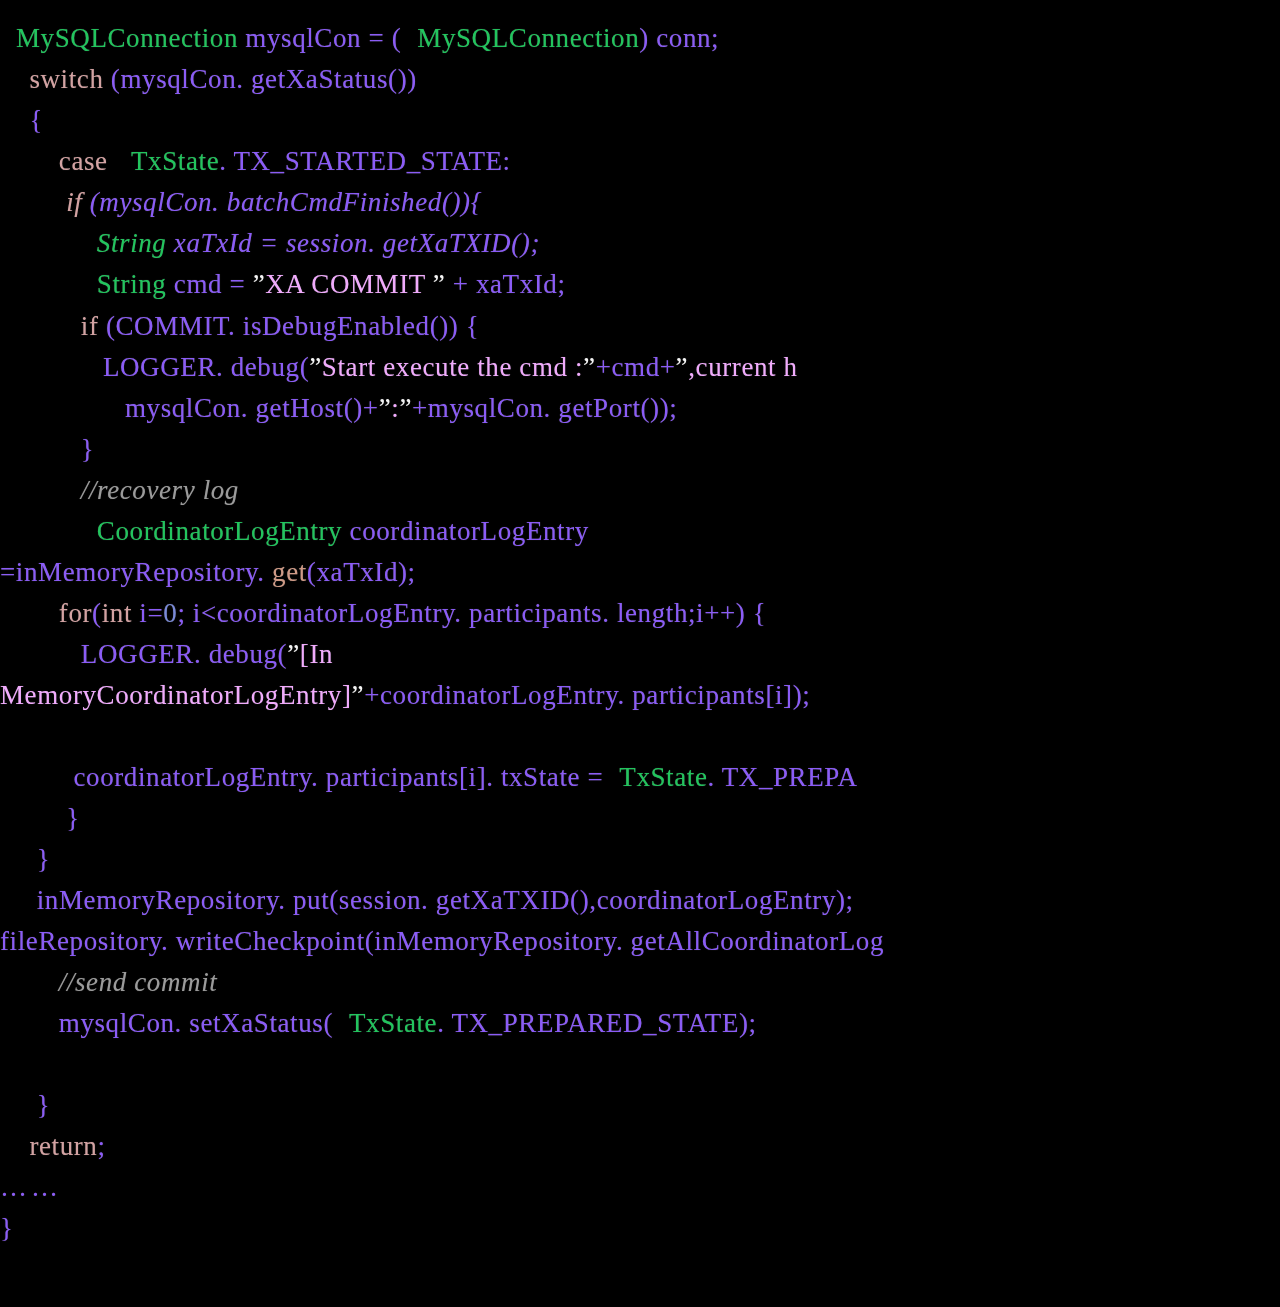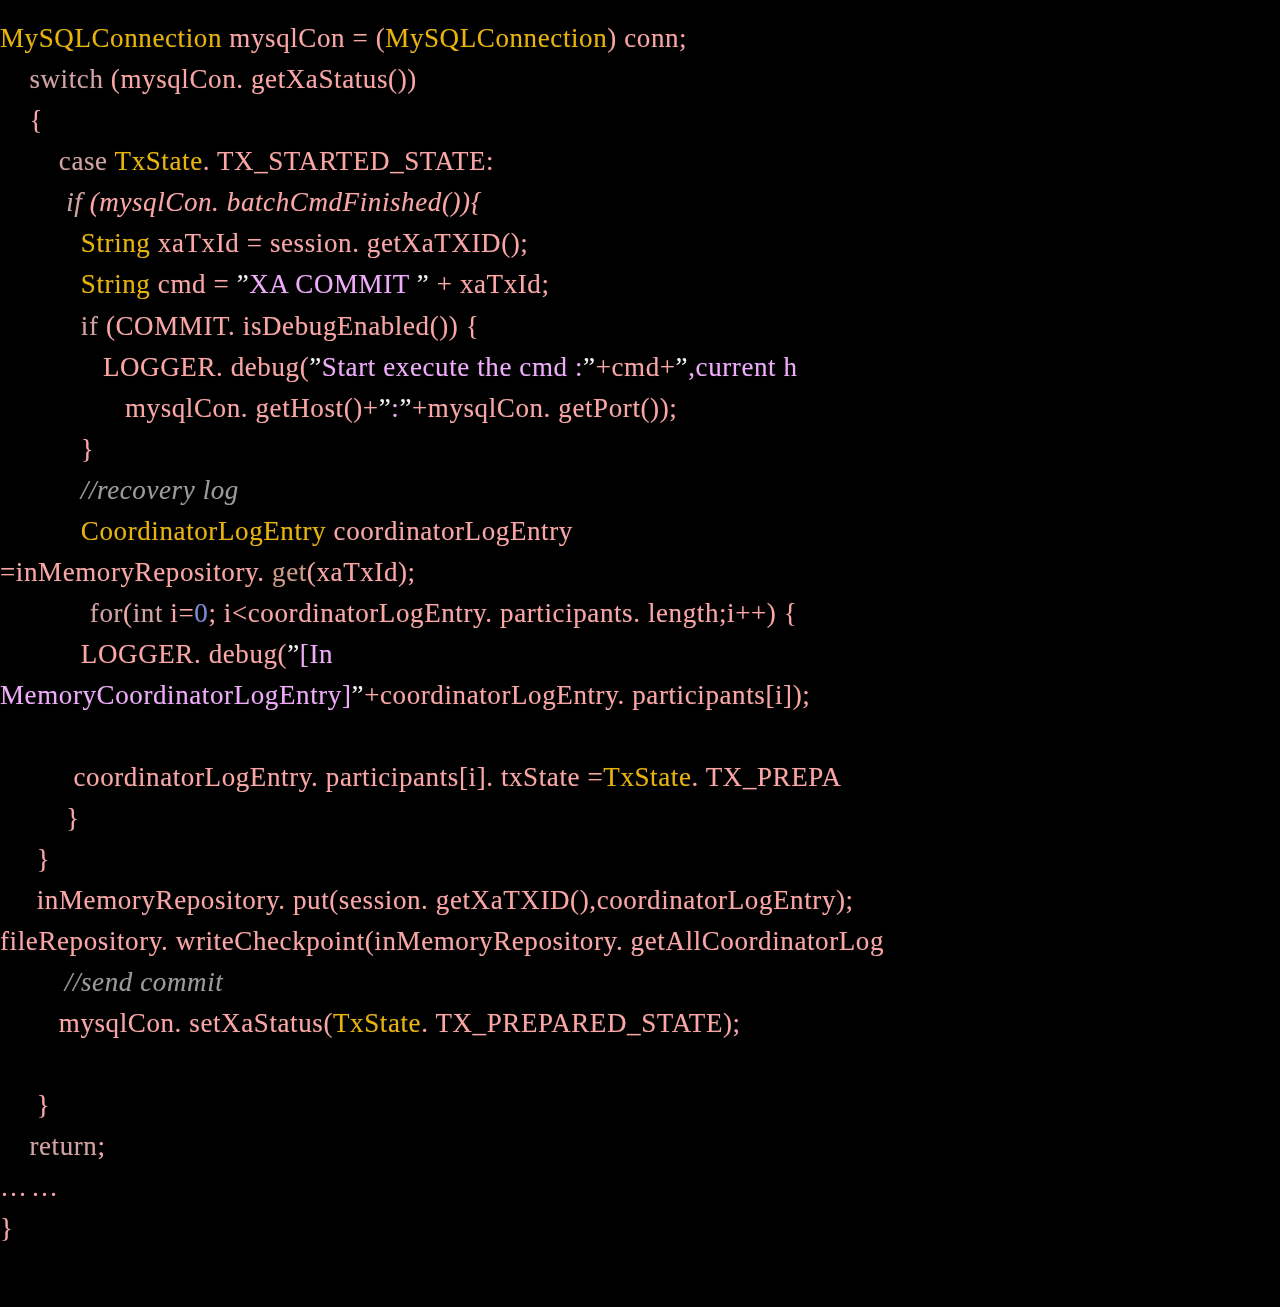--- a/index.html
+++ b/index.html
@@ -24,57 +24,57 @@
     position: absolute;
     left: 0;
     white-space: pre;
     font-family: "Liberation Serif", "DejaVu Serif", serif;
     font-size: 27px;
     line-height: 27px;
     color: #f2f2f2;
     letter-spacing: 0.6px;
     text-shadow: 0 0 1px rgba(255,255,255,0.25);
   }
-  .tok-plain   { color: #fca5a5; }
+  .tok-plain   { color: #8b5cf6; }
   .tok-keyword { color: #d3a2a2; }
-  .tok-type    { color: #eab308; }
+  .tok-type    { color: #22c55e; padding-left: 16px; }
   .tok-string  { color: #f0abfc; }
   .tok-quote   { color: #f4f4f4; }
   .tok-number  { color: #7a8ad8; }
   .tok-comment { color: #9b9b9b; font-style: italic; text-align: center; }
   .tok-method  { color: #cf9a86; }
   .ellipsis-line {
     letter-spacing: 4px;
   }
 </style>
 </head>
 <body>
 
 <div id="code-canvas">
     <div class="code-line" style="top: 25px;"><span class="tok-type">MySQLConnection</span><span class="tok-plain"> mysqlCon = (</span><span class="tok-type">MySQLConnection</span><span class="tok-plain">) conn;</span></div>
     <div class="code-line" style="top: 66px;"><span class="tok-plain">    </span><span class="tok-keyword">switch</span><span class="tok-plain"> (mysqlCon. getXaStatus())</span></div>
     <div class="code-line" style="top: 107px;"><span class="tok-plain">    {</span></div>
     <div class="code-line" style="top: 148px;"><span class="tok-plain">        </span><span class="tok-keyword">case</span><span class="tok-plain"> </span><span class="tok-type">TxState</span><span class="tok-plain">. TX_STARTED_STATE:</span></div>
     <div class="code-line" style="top: 189px; font-style: italic;"><span class="tok-plain">         </span><span class="tok-keyword">if</span><span class="tok-plain"> (mysqlCon. batchCmdFinished()){</span></div>
-    <div class="code-line" style="top: 230px;"><span class="tok-plain">           </span><span class="tok-type">String</span><span class="tok-plain"> xaTxId = session. getXaTXID();</span></div>
+    <div class="code-line" style="top: 230px; font-style: italic;"><span class="tok-plain">           </span><span class="tok-type">String</span><span class="tok-plain"> xaTxId = session. getXaTXID();</span></div>
     <div class="code-line" style="top: 271px;"><span class="tok-plain">           </span><span class="tok-type">String</span><span class="tok-plain"> cmd = </span><span class="tok-quote">”</span><span class="tok-string">XA COMMIT </span><span class="tok-quote">”</span><span class="tok-plain"> + xaTxId;</span></div>
     <div class="code-line" style="top: 313px;"><span class="tok-plain">           </span><span class="tok-keyword">if</span><span class="tok-plain"> (COMMIT. isDebugEnabled()) {</span></div>
     <div class="code-line" style="top: 354px;"><span class="tok-plain">              LOGGER. debug(</span><span class="tok-quote">”</span><span class="tok-string">Start execute the cmd :</span><span class="tok-quote">”</span><span class="tok-plain">+cmd+</span><span class="tok-quote">”</span><span class="tok-string">,current h</span></div>
     <div class="code-line" style="top: 395px;"><span class="tok-plain">                 mysqlCon. getHost()+</span><span class="tok-quote">”</span><span class="tok-string">:</span><span class="tok-quote">”</span><span class="tok-plain">+mysqlCon. getPort());</span></div>
     <div class="code-line" style="top: 436px;"><span class="tok-plain">           }</span></div>
     <div class="code-line" style="top: 477px;"><span class="tok-plain">           </span><span class="tok-comment">//recovery log</span></div>
     <div class="code-line" style="top: 518px;"><span class="tok-plain">           </span><span class="tok-type">CoordinatorLogEntry</span><span class="tok-plain"> coordinatorLogEntry</span></div>
     <div class="code-line" style="top: 559px;"><span class="tok-plain">=inMemoryRepository. </span><span class="tok-method">get</span><span class="tok-plain">(xaTxId);</span></div>
-    <div class="code-line" style="top: 600px; padding-left: 31px;"><span class="tok-plain">        </span><span class="tok-keyword">for</span><span class="tok-plain">(</span><span class="tok-keyword">int</span><span class="tok-plain"> i=</span><span class="tok-number">0</span><span class="tok-plain">; i&lt;coordinatorLogEntry. participants. length;i++) {</span></div>
+    <div class="code-line" style="top: 600px;"><span class="tok-plain">        </span><span class="tok-keyword">for</span><span class="tok-plain">(</span><span class="tok-keyword">int</span><span class="tok-plain"> i=</span><span class="tok-number">0</span><span class="tok-plain">; i&lt;coordinatorLogEntry. participants. length;i++) {</span></div>
     <div class="code-line" style="top: 641px;"><span class="tok-plain">           LOGGER. debug(</span><span class="tok-quote">”</span><span class="tok-string">[In</span></div>
     <div class="code-line" style="top: 682px;"><span class="tok-string">MemoryCoordinatorLogEntry]</span><span class="tok-quote">”</span><span class="tok-plain">+coordinatorLogEntry. participants[i]);</span></div>
     <div class="code-line" style="top: 764px;"><span class="tok-plain">          coordinatorLogEntry. participants[i]. txState =</span><span class="tok-type">TxState</span><span class="tok-plain">. TX_PREPA</span></div>
     <div class="code-line" style="top: 805px;"><span class="tok-plain">         }</span></div>
     <div class="code-line" style="top: 846px;"><span class="tok-plain">     }</span></div>
     <div class="code-line" style="top: 887px;"><span class="tok-plain">     inMemoryRepository. put(session. getXaTXID(),coordinatorLogEntry);</span></div>
     <div class="code-line" style="top: 928px;"><span class="tok-plain">fileRepository. writeCheckpoint(inMemoryRepository. getAllCoordinatorLog</span></div>
-    <div class="code-line" style="top: 969px; padding-left: 6px;"><span class="tok-plain">        </span><span class="tok-comment">//send commit</span></div>
+    <div class="code-line" style="top: 969px;"><span class="tok-plain">        </span><span class="tok-comment">//send commit</span></div>
     <div class="code-line" style="top: 1010px;"><span class="tok-plain">        mysqlCon. setXaStatus(</span><span class="tok-type">TxState</span><span class="tok-plain">. TX_PREPARED_STATE);</span></div>
     <div class="code-line" style="top: 1092px;"><span class="tok-plain">     }</span></div>
     <div class="code-line" style="top: 1133px;"><span class="tok-plain">    </span><span class="tok-keyword">return</span><span class="tok-plain">;</span></div>
     <div class="code-line ellipsis-line" style="top: 1174px;"><span class="tok-plain">……</span></div>
     <div class="code-line" style="top: 1215px;"><span class="tok-plain">}</span></div>
   </div>
 
 </body></html>

